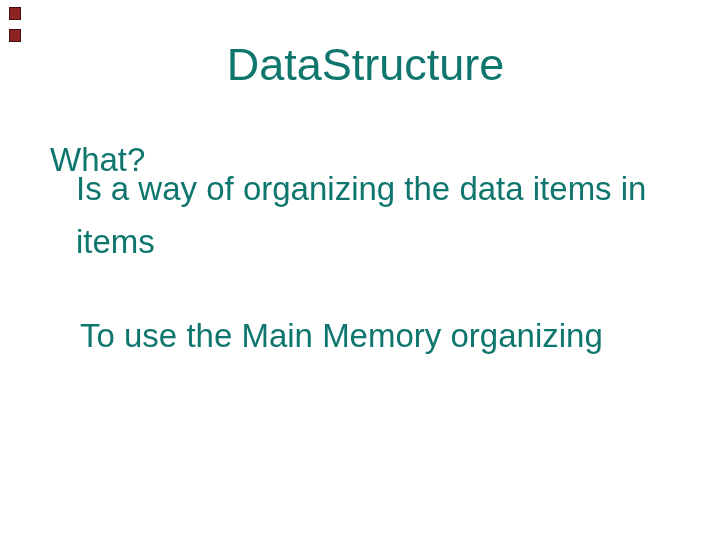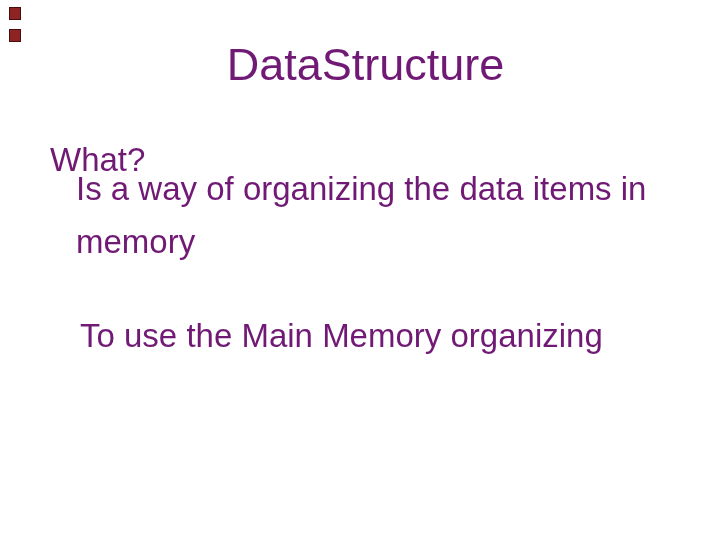--- a/index.html
+++ b/index.html
@@ -53,28 +53,28 @@
   .l0 { left: 42px; top: 135px; }
   .l1 { left: 68px; top: 164px; }
   .l2 { left: 68px; top: 217px; }
   .l3 { left: 42px; top: 263px; }
   .l4 { left: 72px; top: 311px; }
   .l5 { left: 72px; top: 358px; }
 </style>
 </head>
 <body>
 
-<div class="slide" style="background: rgb(255, 255, 255); color: #701a75;">
+<div class="slide" style="background: rgb(255, 255, 255); color: #0f766e;">
   <div class="corner-marker m1" style="background: rgb(142, 35, 35); border-color: rgb(74, 13, 13);"></div>
   <div class="corner-marker m2" style="background: rgb(142, 35, 35); border-color: rgb(74, 13, 13);"></div>
 
   <h1 class="slide-title">DataStructure</h1>
 
   <div class="body-line l0">What?</div>
 
   <div class="body-line l1">Is a way of organizing the data items in</div>
 
-  <div class="body-line l2">memory</div>
+  <div class="body-line l2">items</div>
 
 
   <div class="body-line l4">To use the Main Memory organizing</div>
 
 </div>
 
 </body></html>

